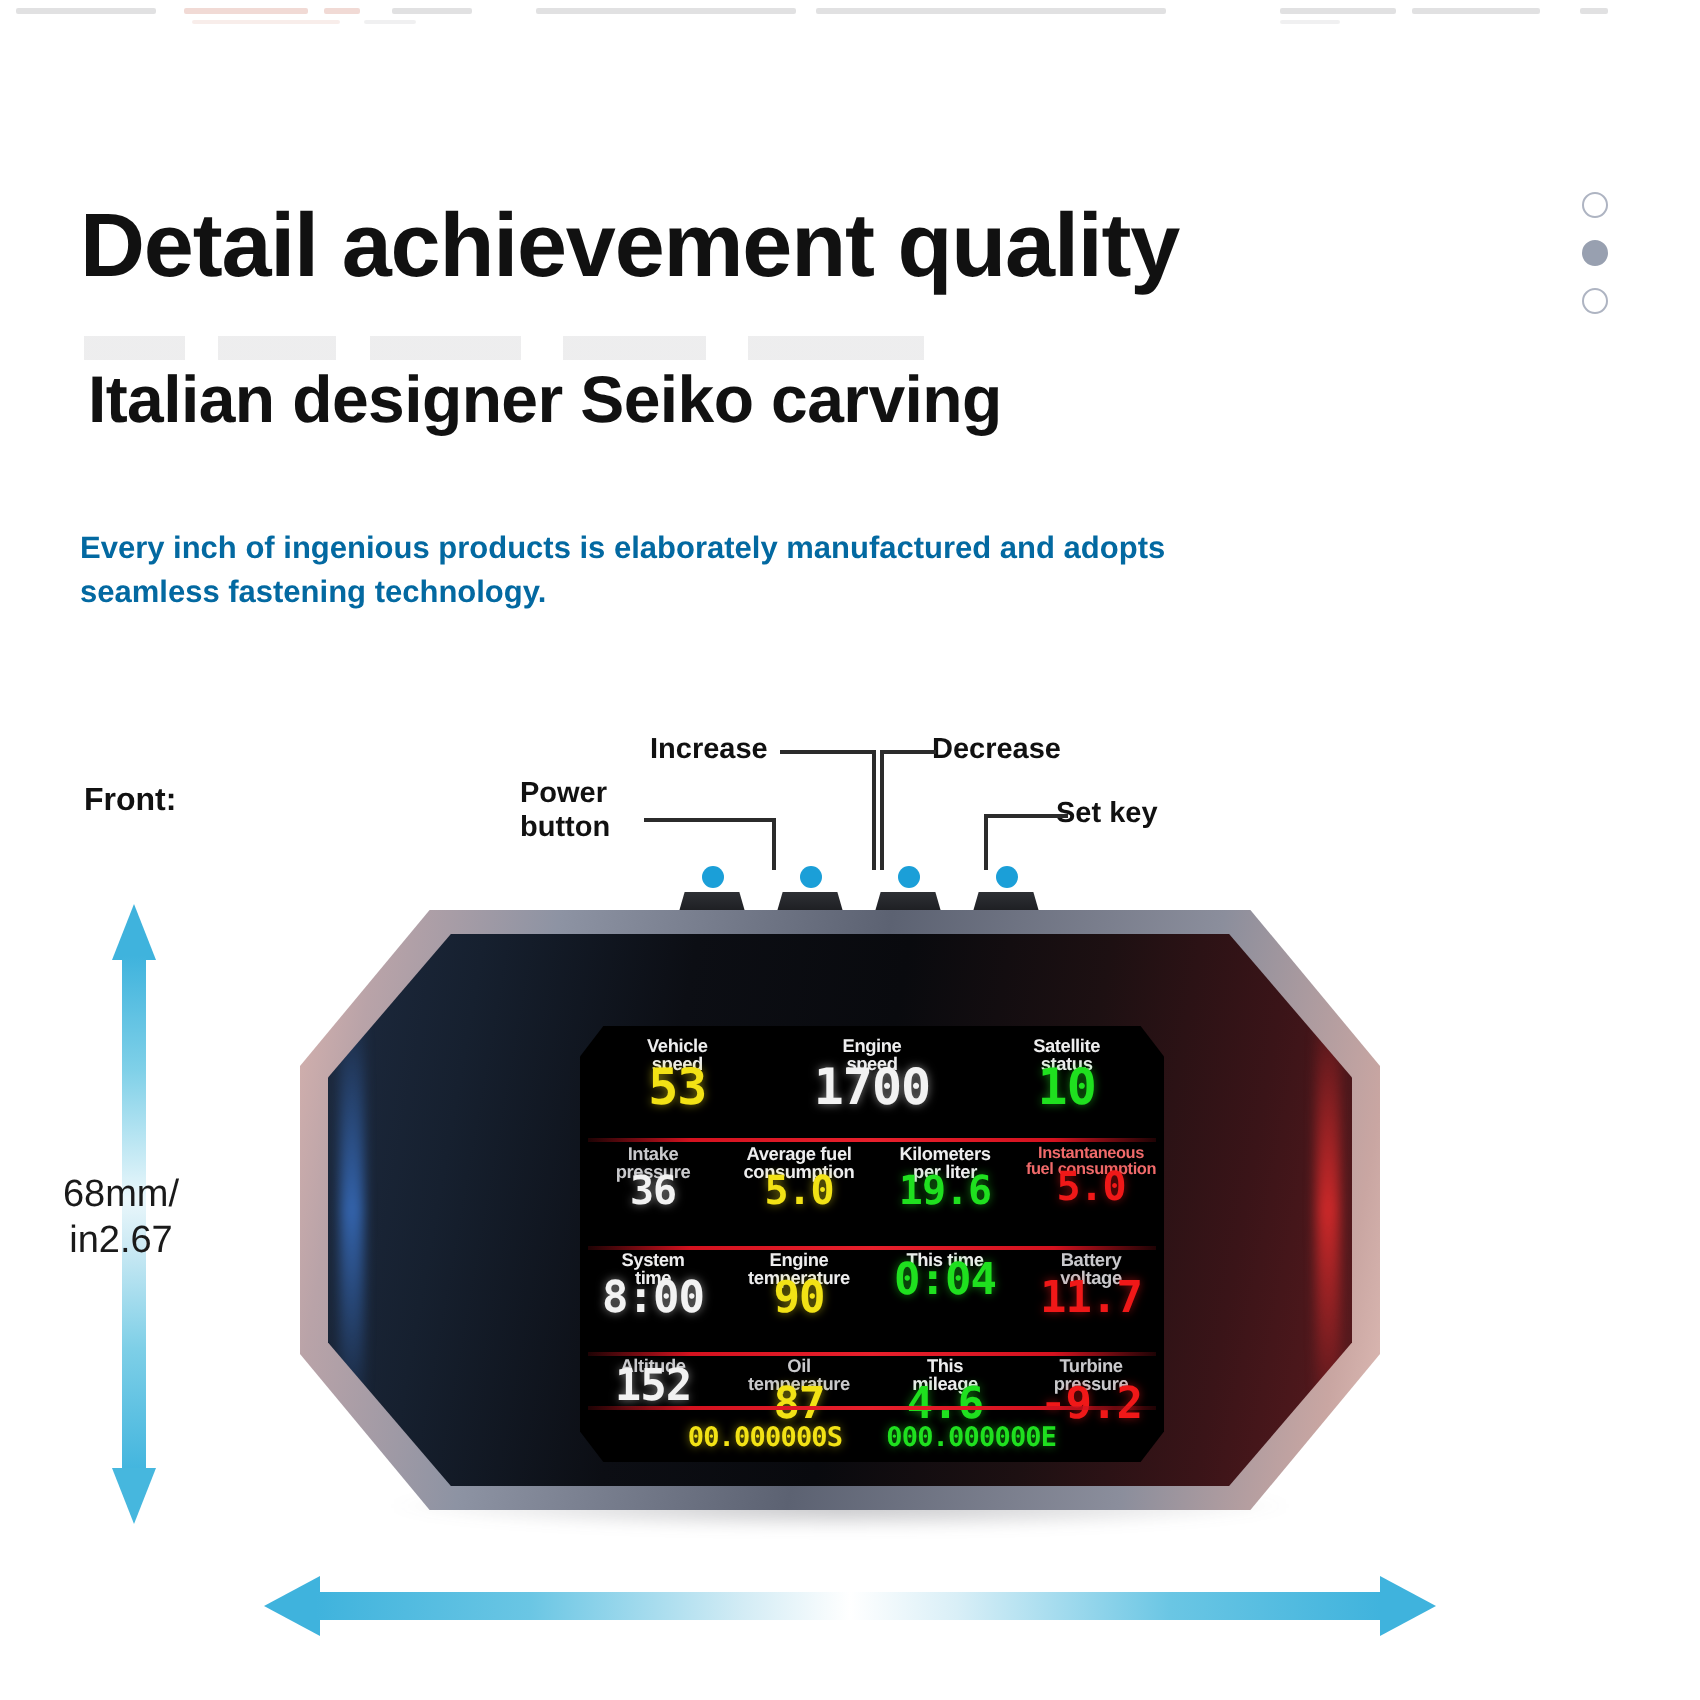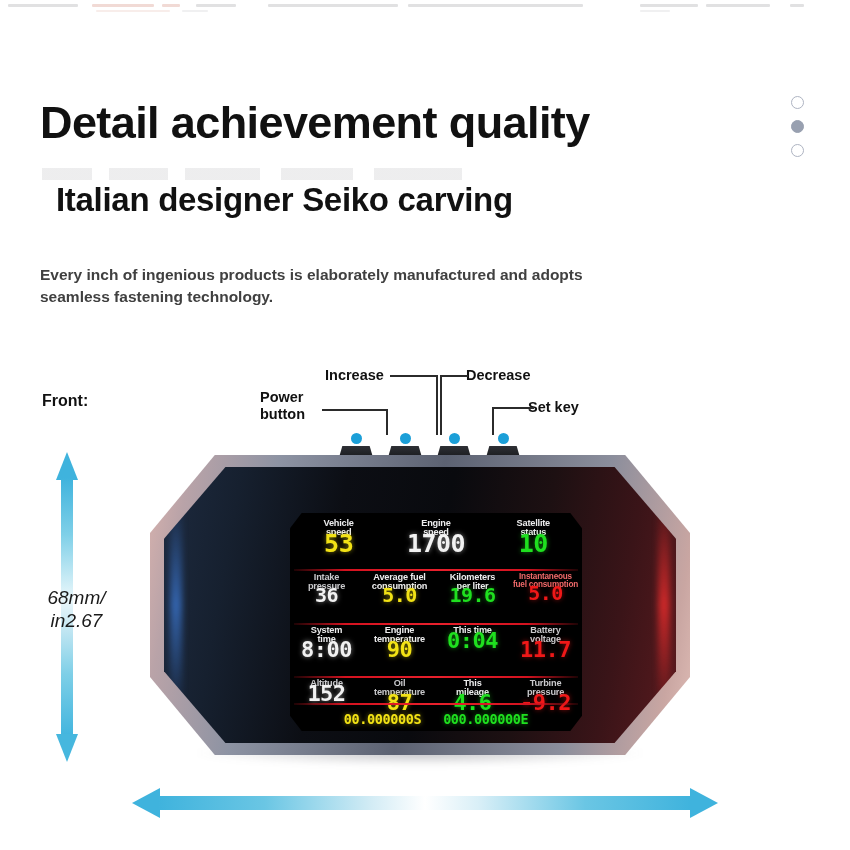--- a/index.html
+++ b/index.html
@@ -15,25 +15,25 @@
   .art.pink{background:#e6bdb4;}
   .art.row2{height:2px;opacity:.5;}
 
   
   .pager{position:absolute;right:46px;top:96px;display:flex;flex-direction:column;gap:11px;align-items:center;}
   .dot{width:13px;height:13px;border-radius:50%;border:1.6px solid #aeb4c2;box-sizing:border-box;background:transparent;}
   .dot.active{background:#98a0b0;border-color:#98a0b0;}
 
   
   .h1{position:absolute;left:40px;top:100px;font-size:45px;font-weight:700;letter-spacing:-.6px;line-height:1;}
-  .h2{position:absolute;left:56px;top:183px;font-size:33px;font-weight:700;letter-spacing:-.3px;line-height:1;}
+  .h2{position:absolute;left:44px;top:183px;font-size:33px;font-weight:700;letter-spacing:-.3px;line-height:1;}
   .ghost{position:absolute;left:42px;top:168px;width:420px;height:12px;
          background:linear-gradient(90deg,#d8d8da 0 12%,transparent 12% 16%,#d8d8da 16% 30%,transparent 30% 34%,#d8d8da 34% 52%,transparent 52% 57%,#d8d8da 57% 74%,transparent 74% 79%,#d8d8da 79% 96%);
          opacity:.45;}
-  .lede{position:absolute;left:40px;top:264px;width:600px;font-size:15.5px;font-weight:700;line-height:1.42;color:#404040;}
+  .lede{position:absolute;left:40px;top:264px;width:600px;font-size:15.5px;font-weight:700;line-height:1.42;color:#0369a1;}
 
   
   .front{position:absolute;left:42px;top:392px;font-size:16px;font-weight:700;}
 
   
   .callout{position:absolute;font-size:14.5px;font-weight:700;color:#111;line-height:1.18;white-space:nowrap;}
   .co-power{left:260px;top:389px;}
   .co-inc{left:325px;top:367px;}
   .co-dec{left:466px;top:367px;text-align:center;}
   .co-set{left:528px;top:399px;}
@@ -79,21 +79,21 @@
   .lbl-white{color:#ededee;} .lbl-dim{color:#c9c9cc;} .lbl-red{color:#f06a6a;}
   .gpsrow{position:absolute;left:0;bottom:4px;width:292px;display:flex;justify-content:center;gap:22px;
           font-family:"DejaVu Sans Mono",monospace;font-size:13.5px;font-weight:700;letter-spacing:-.4px;}
 
   
   .vArrow{position:absolute;left:56px;top:452px;width:22px;height:310px;}
   .vShaft{position:absolute;left:5px;top:26px;width:12px;height:258px;
     background:linear-gradient(180deg,#3fb3dd 0%,#7fd0e8 22%,#eaf7fb 47%,#cdeaf4 56%,#7ecfe7 76%,#42b5de 100%);}
   .vUp{position:absolute;left:0;top:0;width:0;height:0;border-left:11px solid transparent;border-right:11px solid transparent;border-bottom:28px solid #3fb3dd;}
   .vDn{position:absolute;left:0;bottom:0;width:0;height:0;border-left:11px solid transparent;border-right:11px solid transparent;border-top:28px solid #46b7de;}
-  .vLabel{position:absolute;left:24px;top:586px;width:105px;text-align:center;font-size:19px;font-weight:400;line-height:1.22;color:#1a1a1a;font-style:italic;}
+  .vLabel{position:absolute;left:8px;top:586px;width:105px;text-align:center;font-size:19px;font-weight:400;line-height:1.22;color:#1a1a1a;}
 
   .hArrow{position:absolute;left:132px;top:788px;width:586px;height:30px;}
   .hShaft{position:absolute;left:26px;top:8px;width:534px;height:14px;
     background:linear-gradient(90deg,#3fb3dd 0%,#6ac6e4 20%,#d3ecf5 40%,#ffffff 50%,#d9eff7 60%,#6ac6e4 80%,#3fb3dd 100%);}
   .hL{position:absolute;left:0;top:0;width:0;height:0;border-top:15px solid transparent;border-bottom:15px solid transparent;border-right:28px solid #3fb3dd;}
   .hR{position:absolute;right:0;top:0;width:0;height:0;border-top:15px solid transparent;border-bottom:15px solid transparent;border-left:28px solid #3fb3dd;}
   .hLabel{position:absolute;left:310px;top:782px;width:230px;text-align:center;font-size:21px;font-weight:400;line-height:1.2;color:#1a1a1a;}
 </style>
 </head>
 <body>

